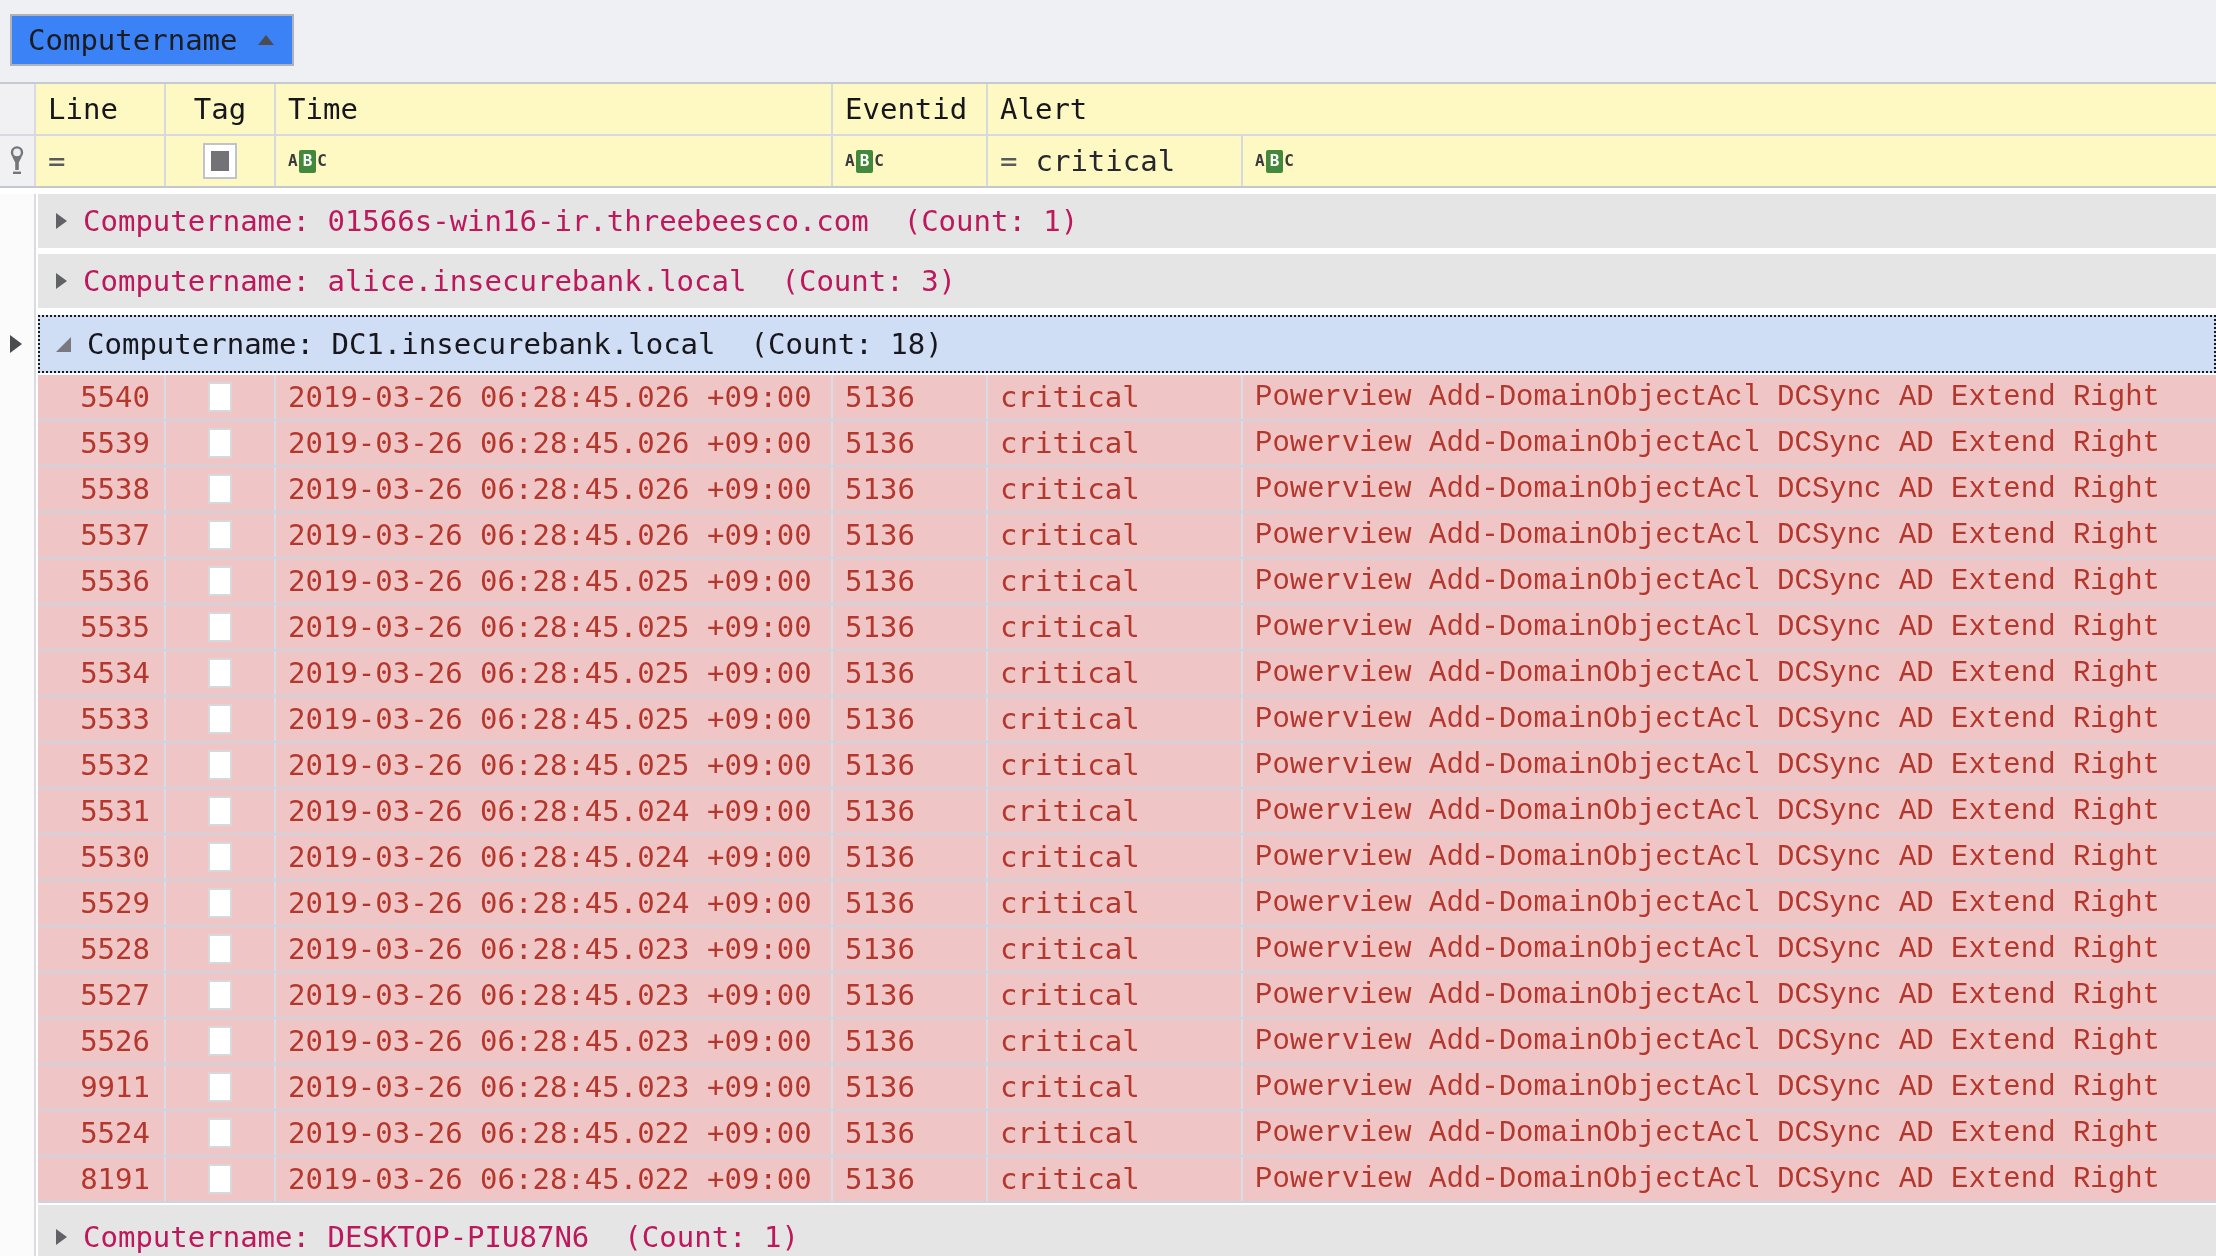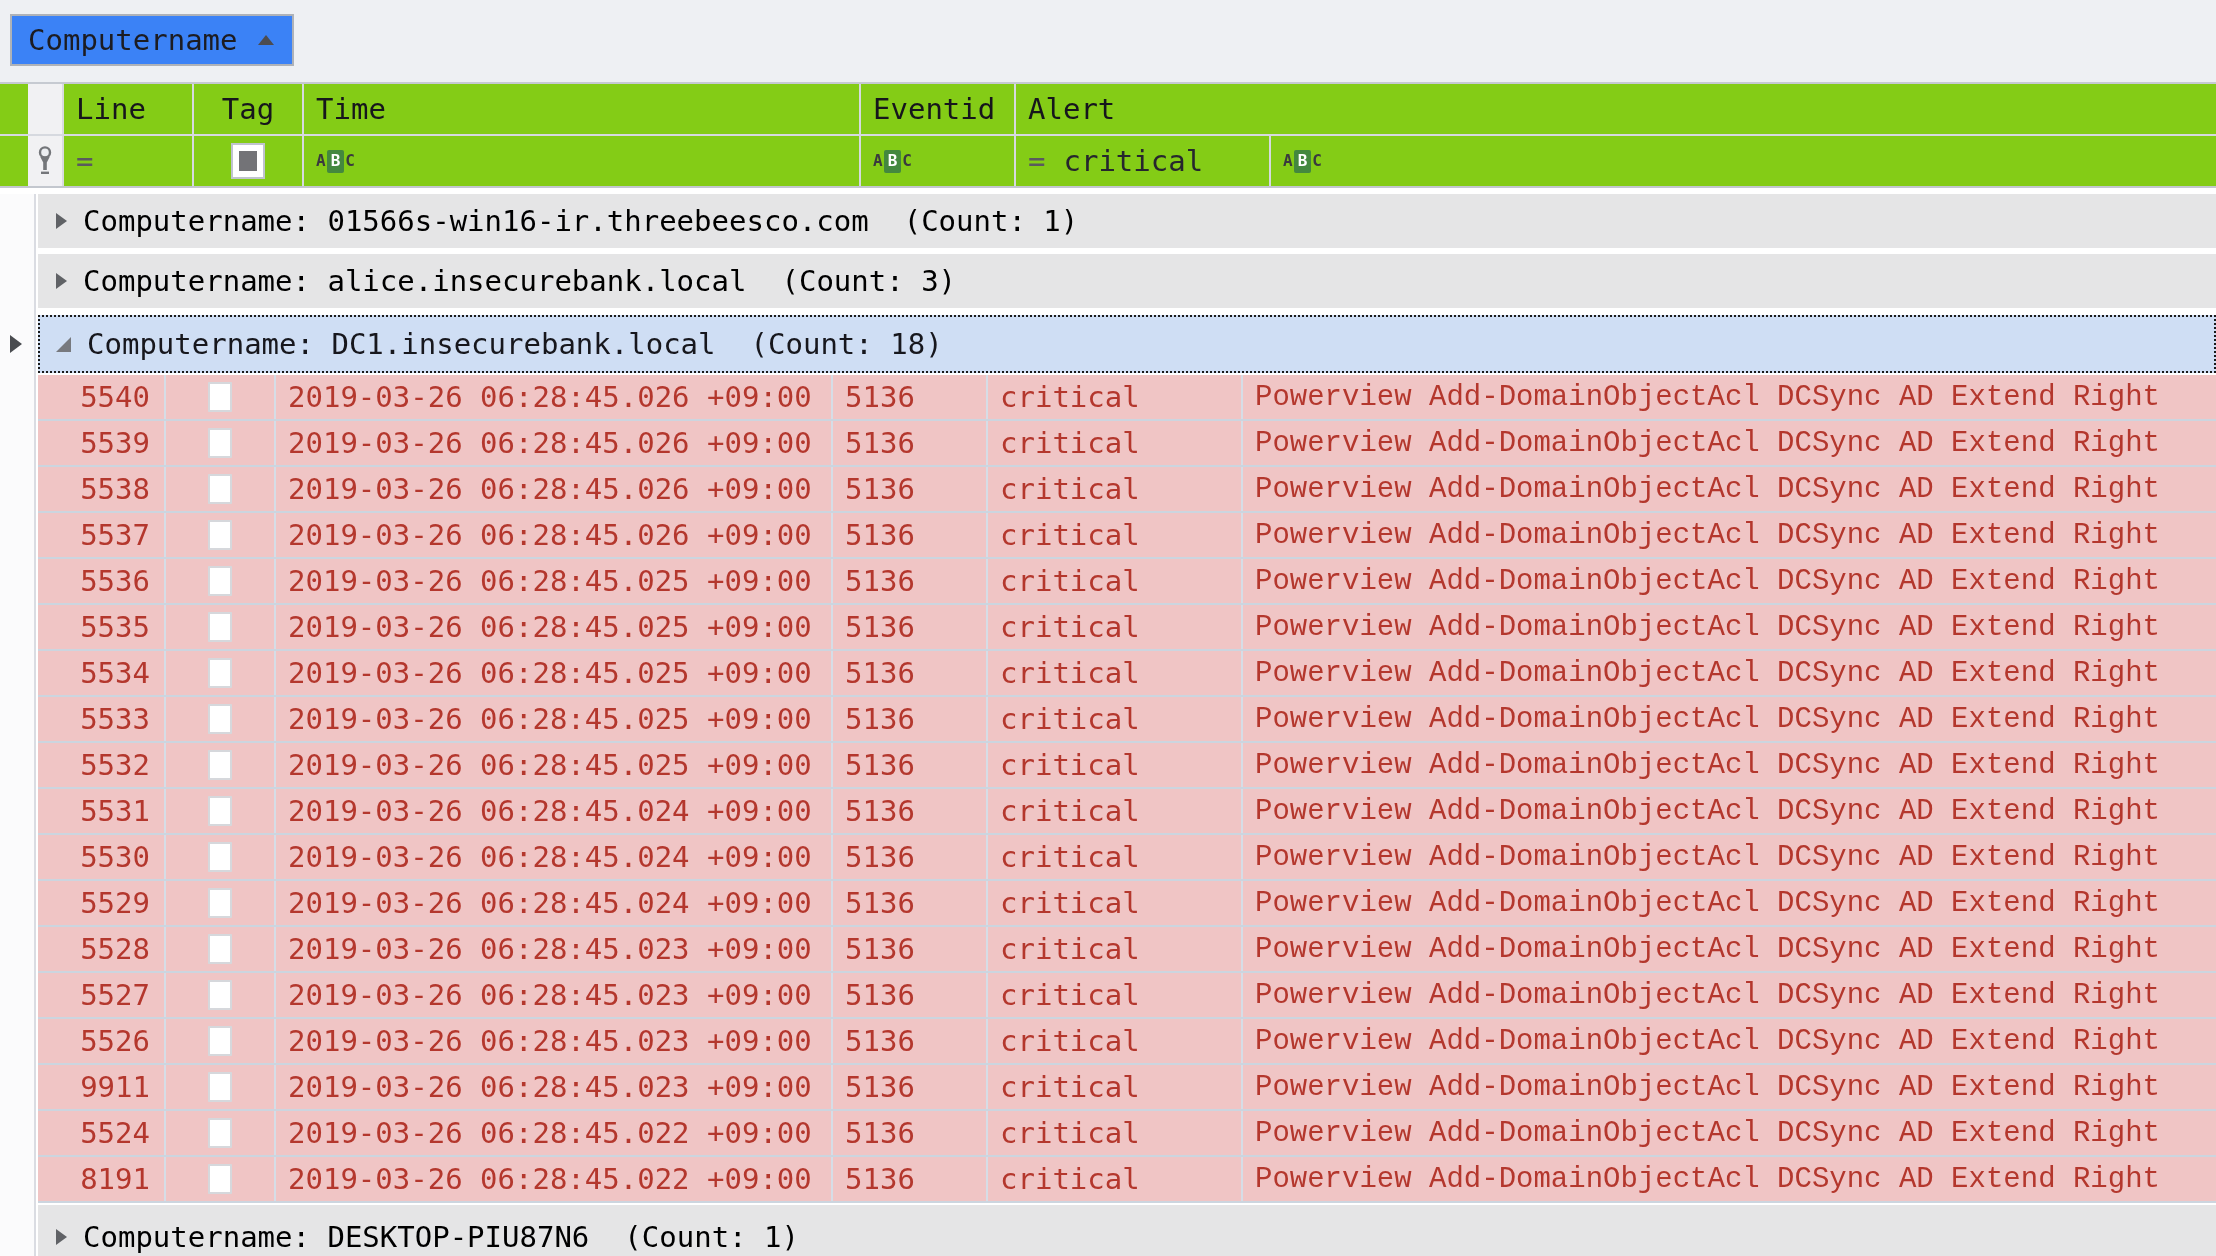--- a/index.html
+++ b/index.html
@@ -12,21 +12,21 @@
   .group-panel{height:82px;background:#eef0f3;border-bottom:2px solid #c6cad1;position:relative;}
   .field-chip{
     position:absolute;left:10px;top:14px;height:52px;box-sizing:border-box;
     background:#3b82f6;border:2px solid #aeb2b8;display:flex;align-items:center;
     padding:0 18px 0 16px;cursor:pointer;justify-content:center;
   }
   .chip-label{color:#1c1c22;}
   .tri-up{width:0;height:0;border-left:8px solid transparent;border-right:8px solid transparent;
     border-bottom:10px solid #4c4c50;margin-left:20px;}
   
-  .hdr-row,.flt-row{display:flex;background:#84cc16;padding-left:28px;}
+  .hdr-row,.flt-row{display:flex;background:#fef9c3;}
   .hdr-row{height:50px;border-bottom:2px solid #d6d9df;}
   .flt-row{height:50px;border-bottom:2px solid #c3c7ce;}
   .cell{box-sizing:border-box;border-right:2px solid #d6d9df;display:flex;align-items:center;
     padding-left:12px;overflow:hidden;white-space:nowrap;}
   .c-gutter{width:36px;padding-left:0;justify-content:center;background:#f1f1f3;border-right:2px solid #d9dbe0;}
   .c-line{width:130px;}
   .c-tag{width:110px;justify-content:center;padding-left:0;}
   .c-time{width:557px;}
   .c-eventid{width:155px;}
   .c-level{width:255px;position:relative;}
@@ -55,21 +55,21 @@
     border-top:9px solid transparent;border-bottom:9px solid transparent;border-left:12px solid #4a4c50;
     transform:translateY(-50%);}
   .groups{margin-left:38px;}
   .group-row{height:54px;box-sizing:border-box;background:#e5e5e6;display:flex;align-items:center;
     padding-left:18px;margin-top:6px;cursor:pointer;line-height:50px;}
   .group-row:last-child{height:64px;}
   .group-row .glyph{margin-right:16px;display:inline-block;}
   .g-collapsed{width:0;height:0;border-top:8px solid transparent;border-bottom:8px solid transparent;
     border-left:11px solid #606266;}
   .g-expanded{width:0;height:0;border-bottom:15px solid #77797e;border-left:15px solid transparent;}
-  .group-label,.group-count{color:#000000;white-space:nowrap;}
+  .group-label,.group-count{color:#be185d;white-space:nowrap;}
   .group-count{margin-left:35px;}
   .group-row.selected{background:#cfdef4;border:2px dotted #1a1a1a;padding-left:16px;margin-top:7px;height:58px;}
   .group-row.selected .group-label,.group-row.selected .group-count{color:#17171d;}
   .data-rows{margin-top:2px;}
   .data-rows + .group-row{margin-top:2px;}
   .data-row{display:flex;height:46px;box-sizing:border-box;background:#f0c5c5;color:#b4372d;
     border-bottom:2px solid #ccd5df;cursor:default;}
   .data-row .cell{border-right:2px solid #d6dde6;align-items:center;}
   .data-row .c-line{justify-content:flex-end;padding-right:14px;padding-left:0;width:128px;}
   .data-row .c-tag{width:110px;}

